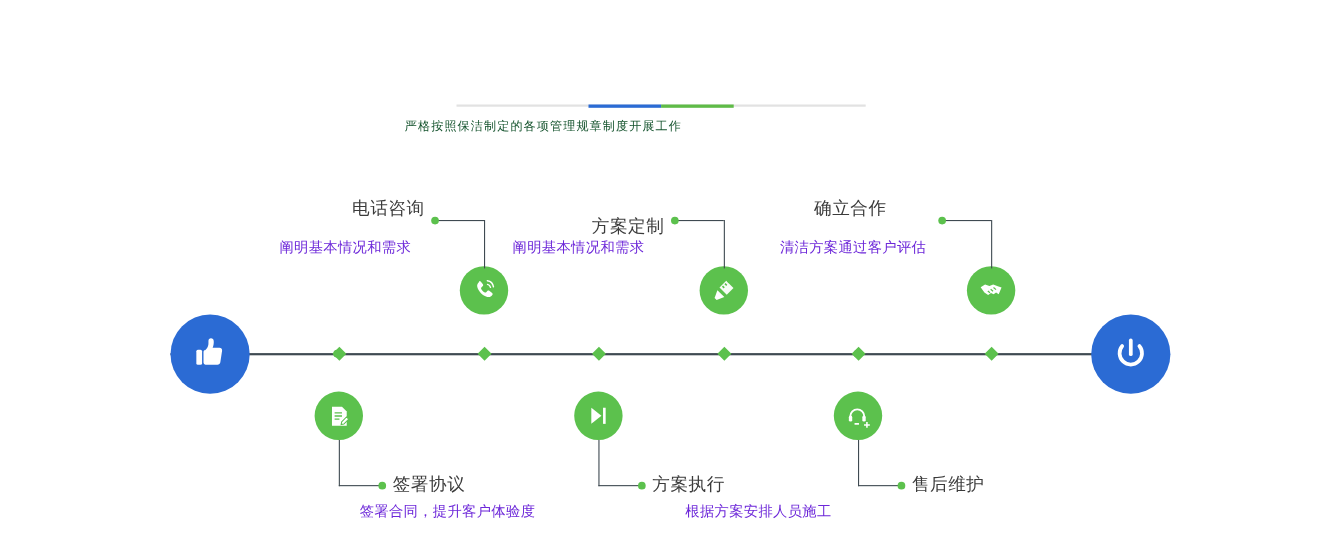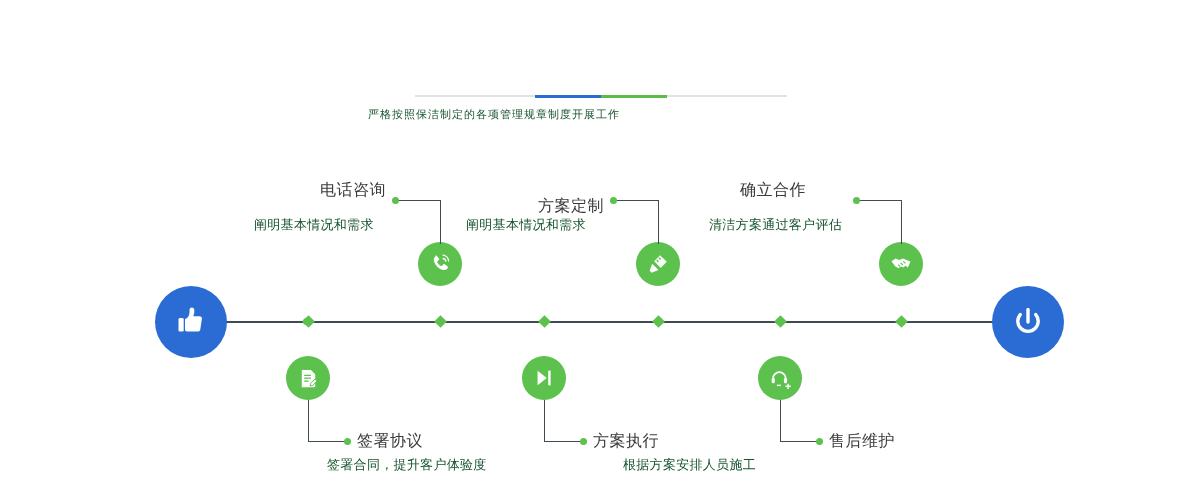--- a/index.html
+++ b/index.html
@@ -128,21 +128,21 @@
   .step-label {
     position: absolute;
     font-size: 16px;
     color: #3b3b3b;
     white-space: nowrap;
     letter-spacing: 0.5px;
   }
   .step-desc {
     position: absolute;
     font-size: 13px;
-    color: #14532d;
+    color: #6d28d9;
     white-space: nowrap;
     letter-spacing: 0.3px;
   }
 </style>
 </head>
 <body>
 
 <div id="stage">
 
   <div class="rule"></div>

